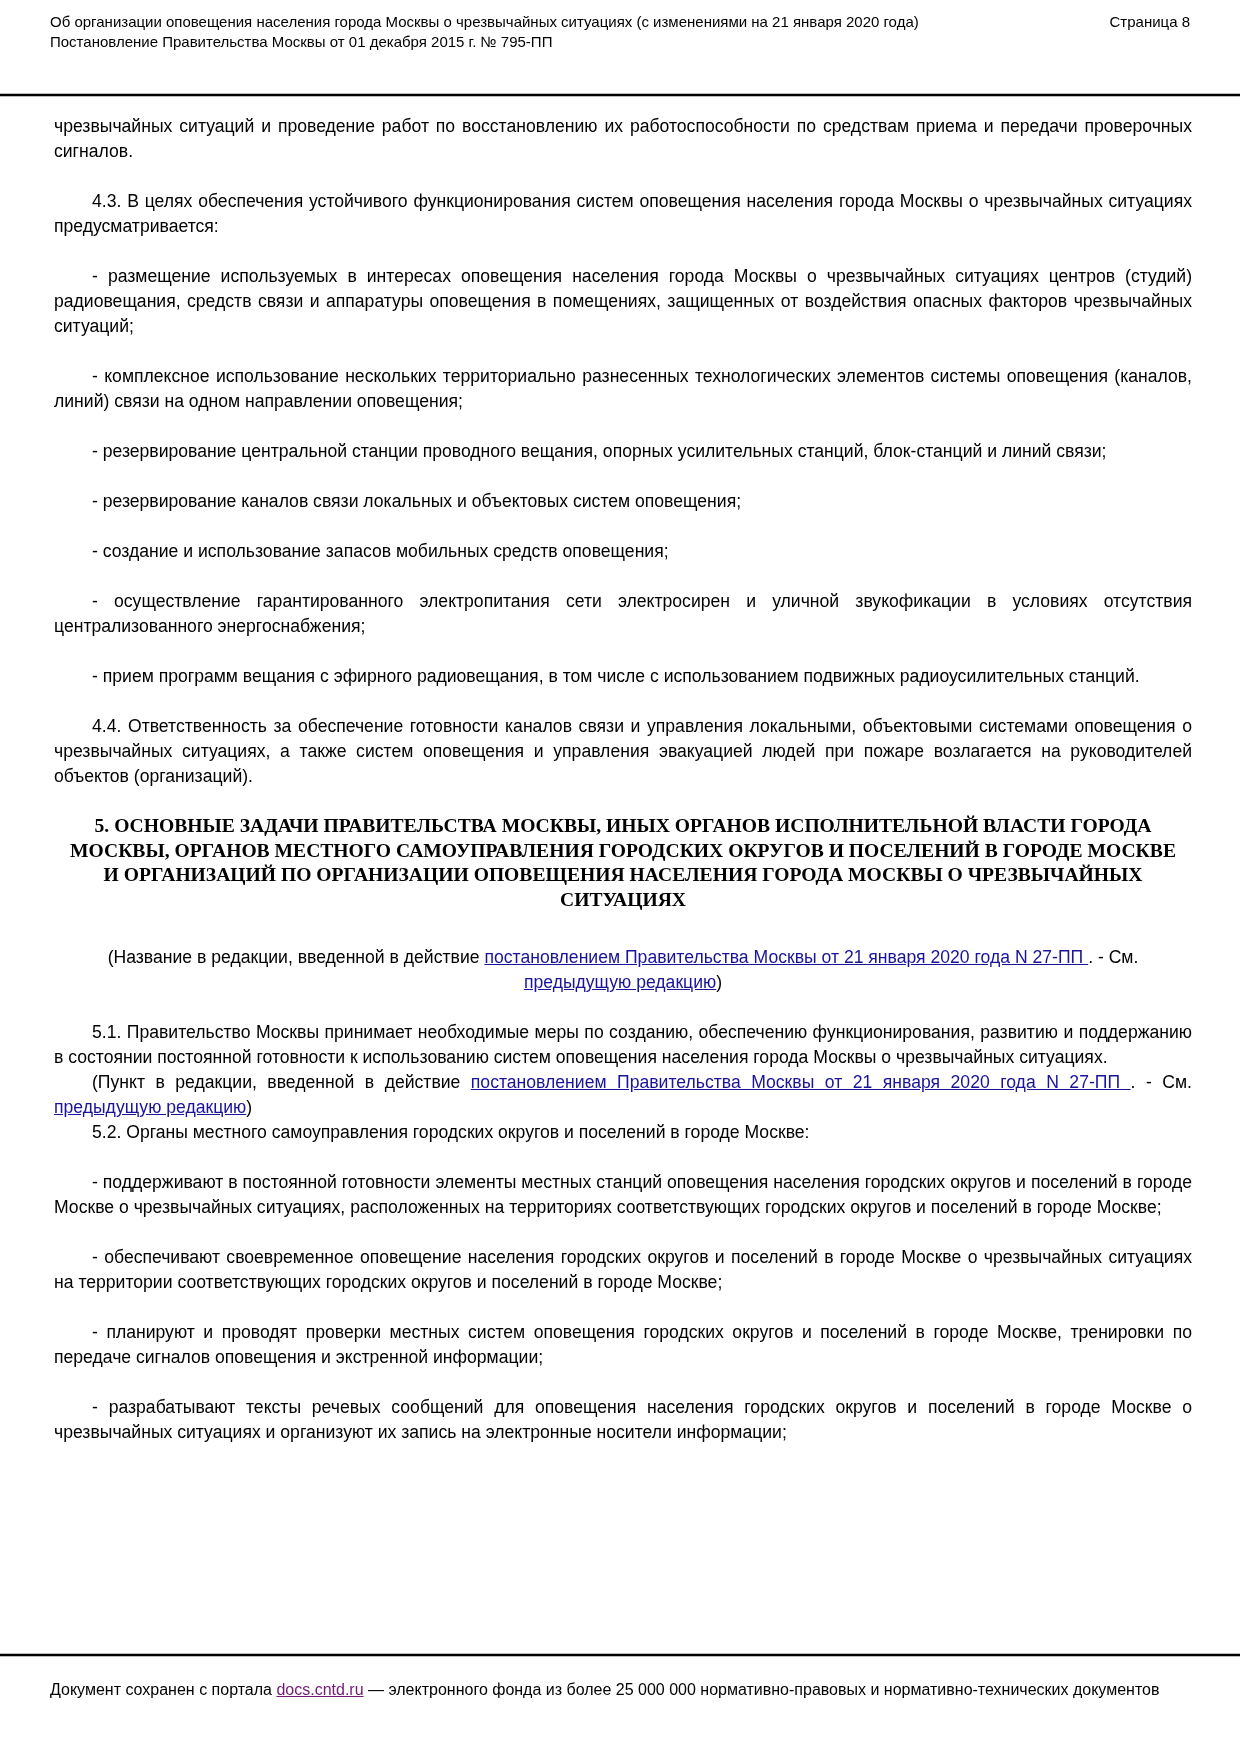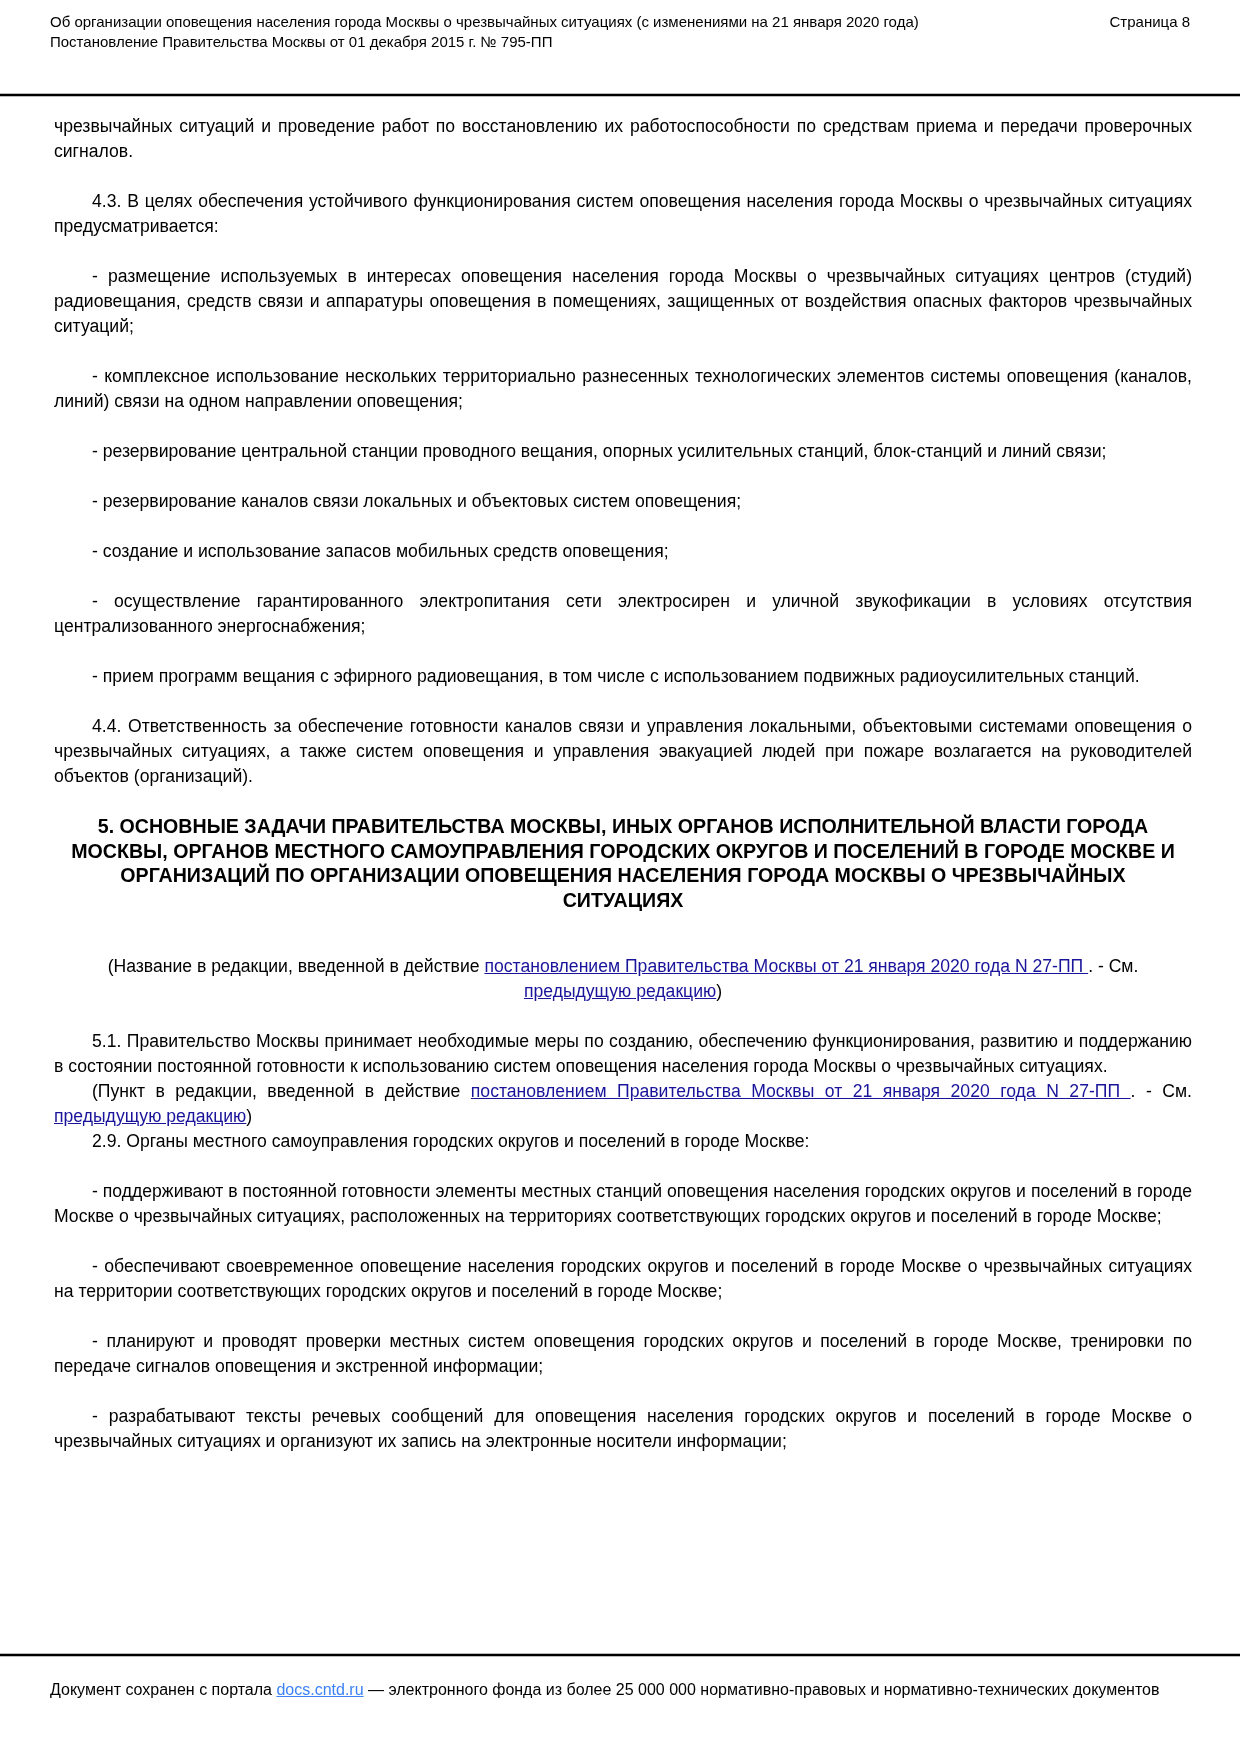--- a/index.html
+++ b/index.html
@@ -11,25 +11,25 @@
   .hdr-title { width: 960px; }
   .hdr-sub { }
   .hdr-page { position: absolute; right: 0; top: 0; }
   .rule { position: absolute; left: 0; width: 1240px; height: 2px; background: #000; border-top: 1px solid #bbb; border-bottom: 1px solid #bbb; }
   .rule.top { top: 93px; }
   .rule.bottom { top: 1653px; }
   .content { position: absolute; left: 54px; top: 114px; width: 1138px; font-size: 17.6px; line-height: 25px; }
   .content p { margin: 0 0 25px 0; text-align: justify; }
   .content p.ind { text-indent: 38px; }
   .content p.tight { margin-bottom: 0; }
-  .content h2 { margin: 0 0 42px 0; font-size: 19.6px; line-height: 24.5px; font-weight: bold; text-align: center; padding: 0 8px; }
+  .content h2 { margin: 0 0 33px 0; font-size: 19.6px; line-height: 24.5px; font-weight: bold; text-align: center; padding: 0 8px; font-family: Liberation Serif, serif; }
   .note-center { text-align: center !important; }
   a { color: #1a0dab; color: #19149a; }
   .ftr { position: absolute; left: 50px; top: 1680px; width: 1140px; font-size: 16px; line-height: 20px; }
-  .ftr a { color: #3b82f6; }
+  .ftr a { color: #701a75; }
 </style>
 </head>
 <body>
 
 <div class="hdr">
   <div class="hdr-title">Об организации оповещения населения города Москвы о чрезвычайных ситуациях (с изменениями на 21 января 2020 года)</div>
   <div class="hdr-sub">Постановление Правительства Москвы от 01 декабря 2015 г. № 795-ПП</div>
   <div class="hdr-page">Страница 8</div>
 </div>
 <div class="rule top"></div>
@@ -45,21 +45,21 @@
   <p class="ind">- осуществление гарантированного электропитания сети электросирен и уличной звукофикации в условиях отсутствия централизованного энергоснабжения;</p>
   <p class="ind">- прием программ вещания с эфирного радиовещания, в том числе с использованием подвижных радиоусилительных станций.</p>
   <p class="ind">4.4. Ответственность за обеспечение готовности каналов связи и управления локальными, объектовыми системами оповещения о чрезвычайных ситуациях, а также систем оповещения и управления эвакуацией людей при пожаре возлагается на руководителей объектов (организаций).</p>
 
   <h2>5. ОСНОВНЫЕ ЗАДАЧИ ПРАВИТЕЛЬСТВА МОСКВЫ, ИНЫХ ОРГАНОВ ИСПОЛНИТЕЛЬНОЙ ВЛАСТИ ГОРОДА МОСКВЫ, ОРГАНОВ МЕСТНОГО САМОУПРАВЛЕНИЯ ГОРОДСКИХ ОКРУГОВ И ПОСЕЛЕНИЙ В ГОРОДЕ МОСКВЕ И ОРГАНИЗАЦИЙ ПО ОРГАНИЗАЦИИ ОПОВЕЩЕНИЯ НАСЕЛЕНИЯ ГОРОДА МОСКВЫ О ЧРЕЗВЫЧАЙНЫХ СИТУАЦИЯХ</h2>
 
   <p class="note-center"><span>(Название в редакции, введенной в действие </span><a href="#">постановлением Правительства Москвы от 21 января 2020 года N 27-ПП </a><span>. - См. </span><a href="#">предыдущую редакцию</a><span>)</span></p>
 
   <p class="ind tight">5.1. Правительство Москвы принимает необходимые меры по созданию, обеспечению функционирования, развитию и поддержанию в состоянии постоянной готовности к использованию систем оповещения населения города Москвы о чрезвычайных ситуациях.</p>
   <p class="ind tight"><span>(Пункт в редакции, введенной в действие </span><a href="#">постановлением Правительства Москвы от 21 января 2020 года N 27-ПП </a><span>. - См. </span><a href="#">предыдущую редакцию</a><span>)</span></p>
-  <p class="ind">2.9. Органы местного самоуправления городских округов и поселений в городе Москве:</p>
+  <p class="ind">5.2. Органы местного самоуправления городских округов и поселений в городе Москве:</p>
   <p class="ind">- поддерживают в постоянной готовности элементы местных станций оповещения населения городских округов и поселений в городе Москве о чрезвычайных ситуациях, расположенных на территориях соответствующих городских округов и поселений в городе Москве;</p>
   <p class="ind">- обеспечивают своевременное оповещение населения городских округов и поселений в городе Москве о чрезвычайных ситуациях на территории соответствующих городских округов и поселений в городе Москве;</p>
   <p class="ind">- планируют и проводят проверки местных систем оповещения городских округов и поселений в городе Москве, тренировки по передаче сигналов оповещения и экстренной информации;</p>
   <p class="ind">- разрабатывают тексты речевых сообщений для оповещения населения городских округов и поселений в городе Москве о чрезвычайных ситуациях и организуют их запись на электронные носители информации;</p>
 </div>
 
 <div class="rule bottom"></div>
 <div class="ftr"><span>Документ сохранен с портала </span><a href="#">docs.cntd.ru</a><span> — электронного фонда из более 25 000 000 нормативно-правовых и нормативно-технических документов</span></div>
 
 </body></html>

